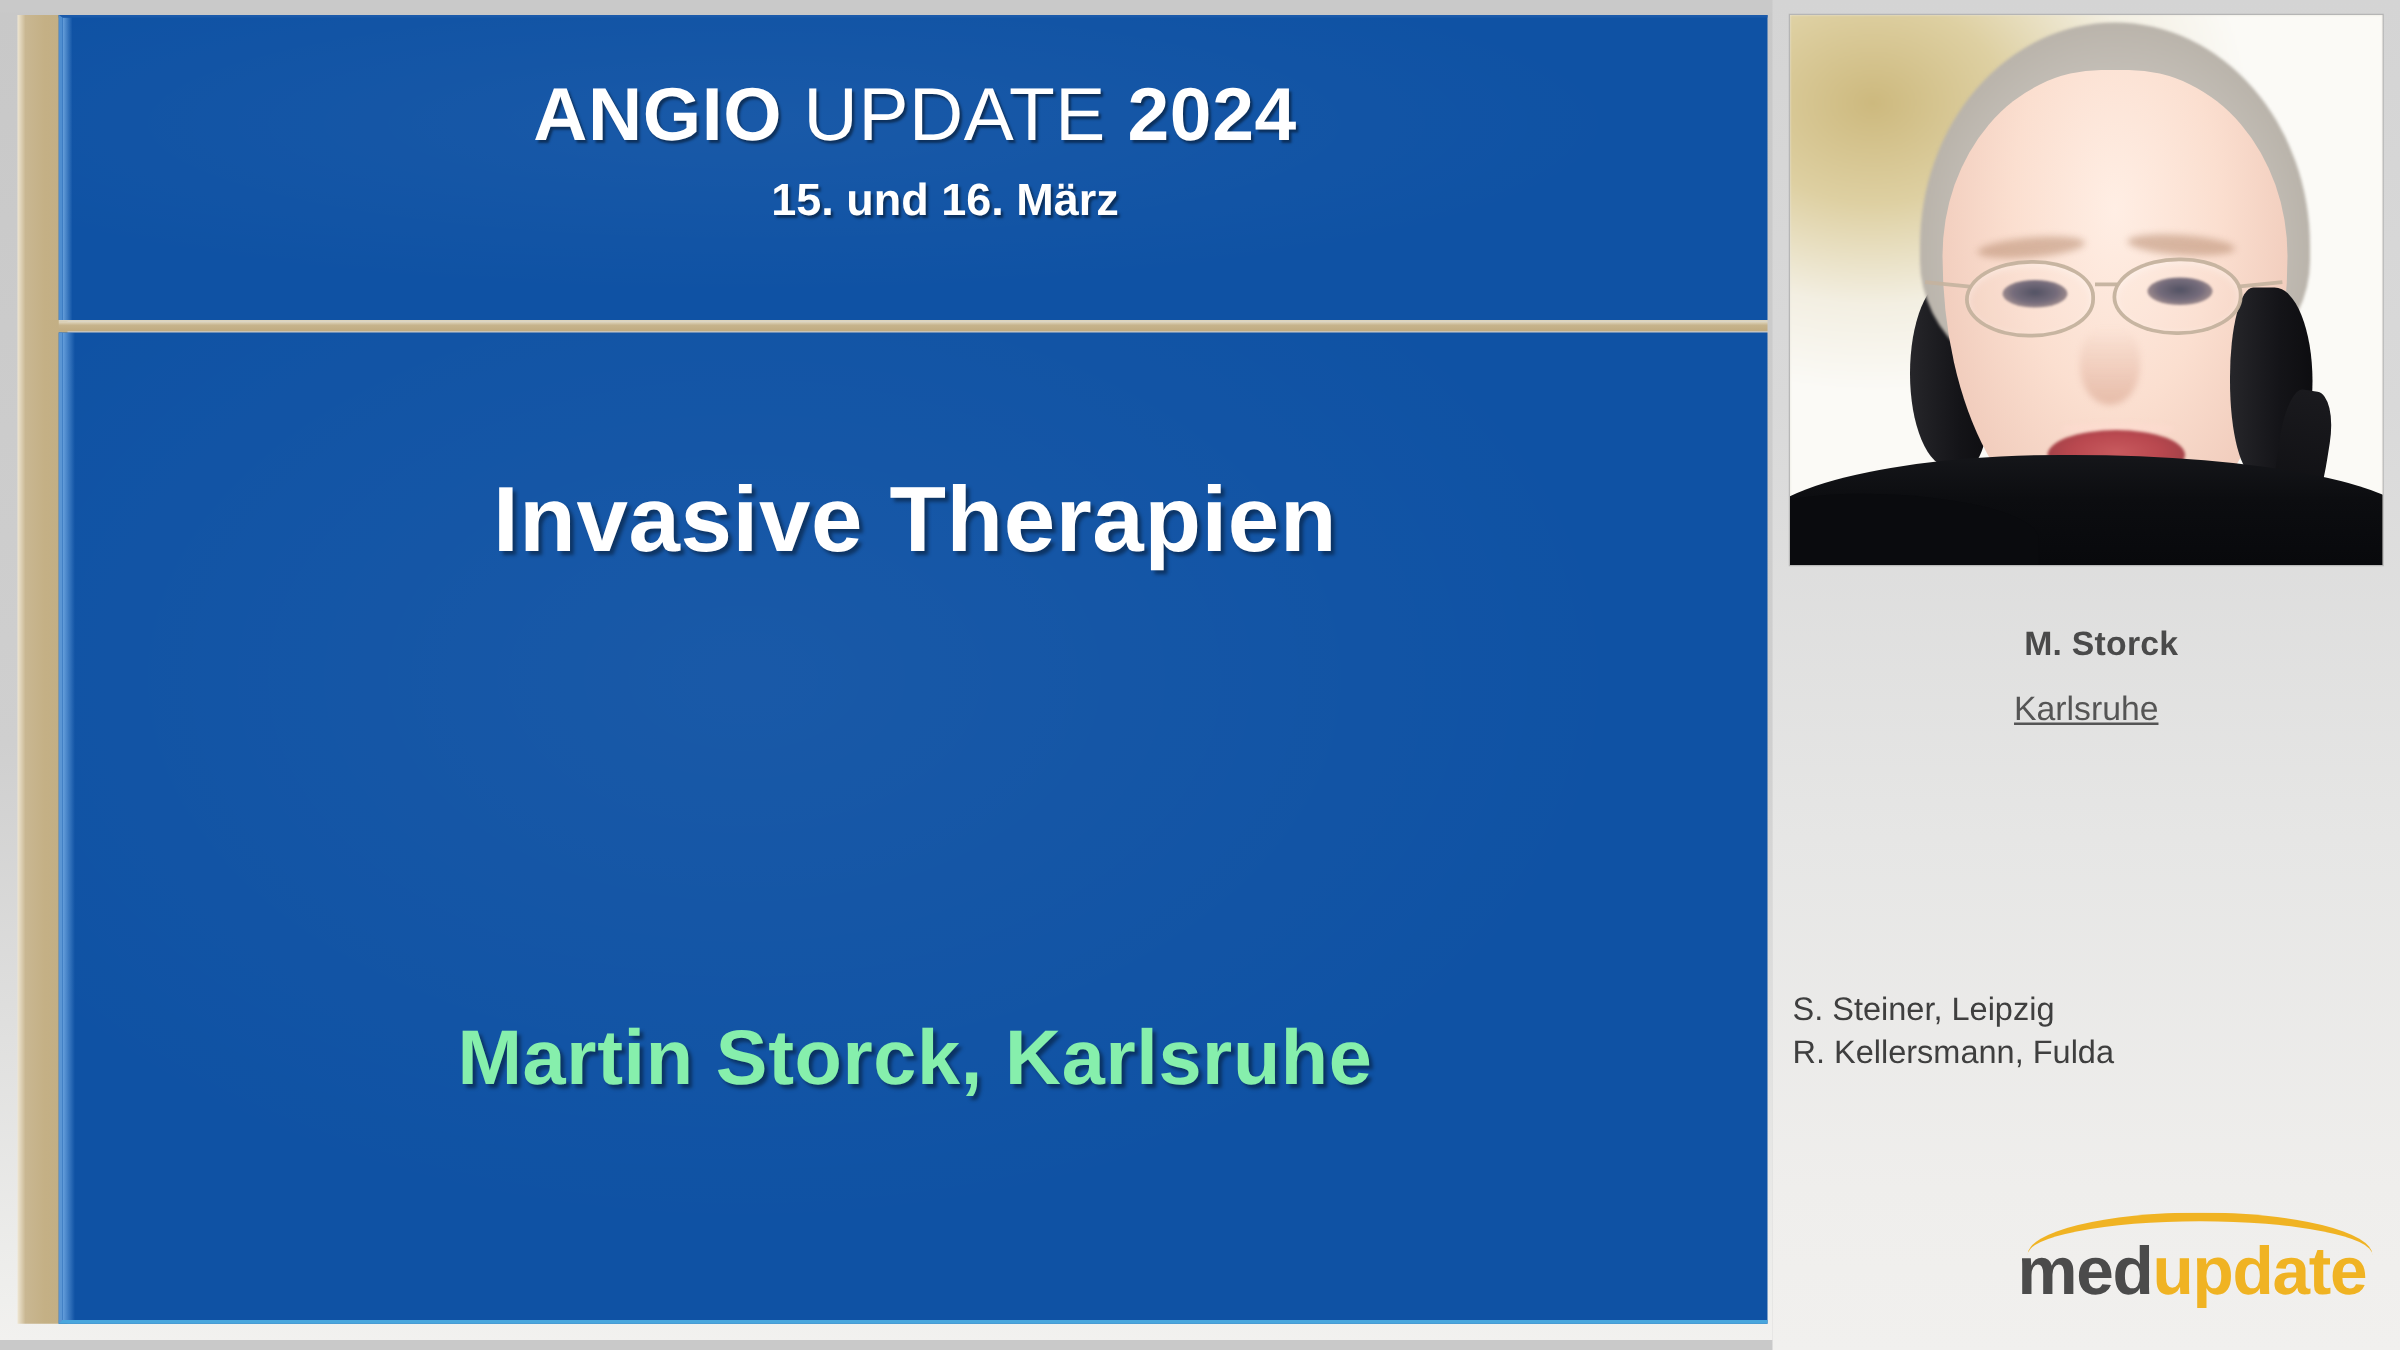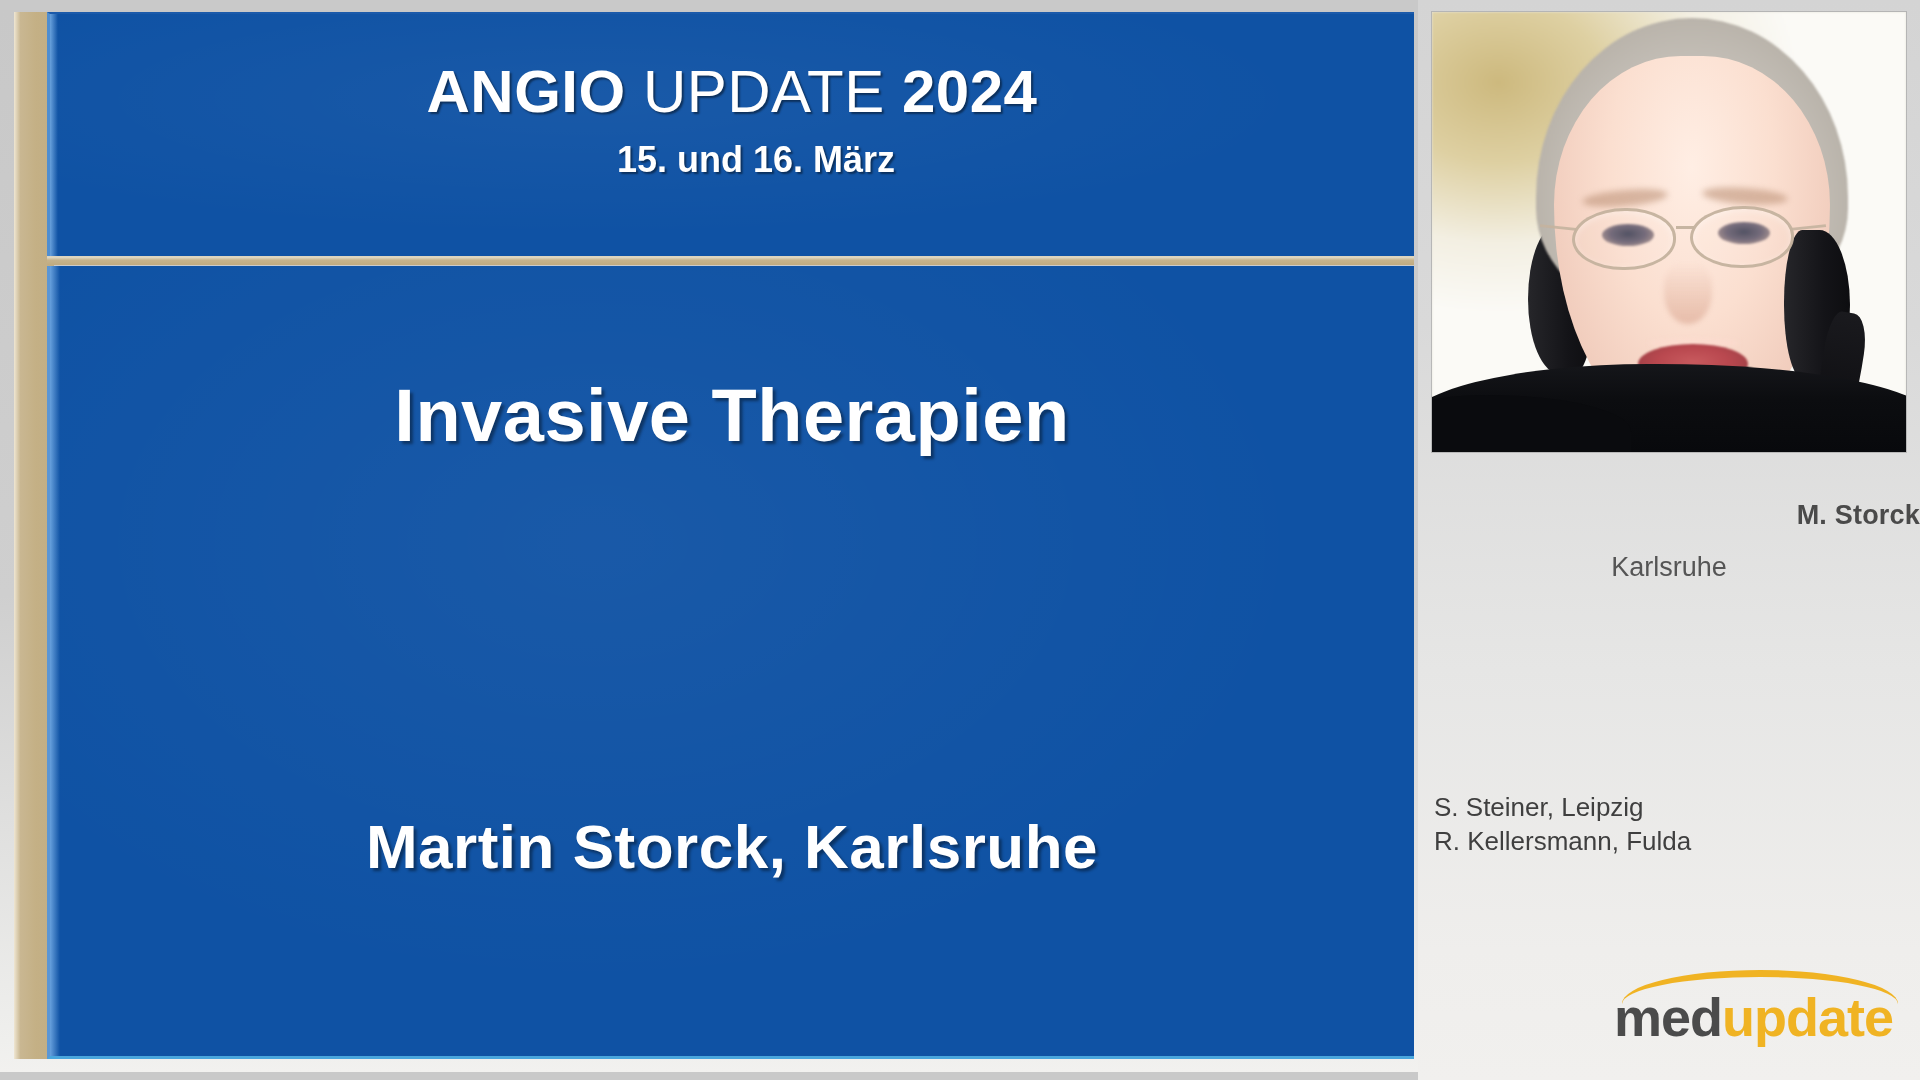--- a/index.html
+++ b/index.html
@@ -125,21 +125,21 @@
     line-height:1.22;
     letter-spacing:.5px;
     text-shadow:3px 3px 3px rgba(0,0,0,.40);
   }
   .talk-title .l2 { display:block; }
 
   .speaker {
     position:absolute;
     left:0; top:550px; width:100%;
     text-align:center;
-    color:#ffffff;
+    color:#86efac;
     font-size:62px;
     font-weight:700;
     line-height:1;
     letter-spacing:.5px;
     text-shadow:3px 3px 3px rgba(0,0,0,.40);
   }
 
   
   #side-panel {
     position:absolute;
@@ -272,29 +272,29 @@
   .chin{
     position:absolute; left:190px; top:372px;
     width:150px; height:46px;
     background:radial-gradient(ellipse at 50% 30%, rgba(255,238,226,.85), rgba(240,200,185,0) 72%);
     border-radius:50%; filter:blur(2px);
   }
 
   
   .spk-name{
     position:absolute; left:0; top:500px; width:100%;
-    text-align:right;
+    text-align:center;
     color:#4a4a4a; font-size:27px; font-weight:700;
     letter-spacing:.2px;
     padding-left:24px;
   }
   .spk-city{
     position:absolute; left:0; top:552px; width:100%;
     text-align:center;
-    color:#555555; font-size:27px; font-weight:400;
+    color:#555555; font-size:27px; font-weight:400;text-decoration:underline;
   }
 
   
   #chair-block{
     position:absolute; left:16px; top:790px; width:470px;
   }
   .chair-label{
     color:#3f3f3f; font-size:26px; font-weight:700; line-height:1.28;
   }
   .chair-person{

